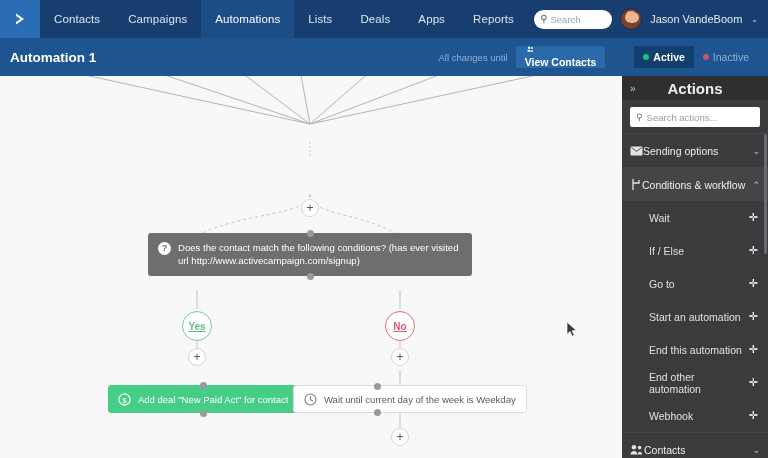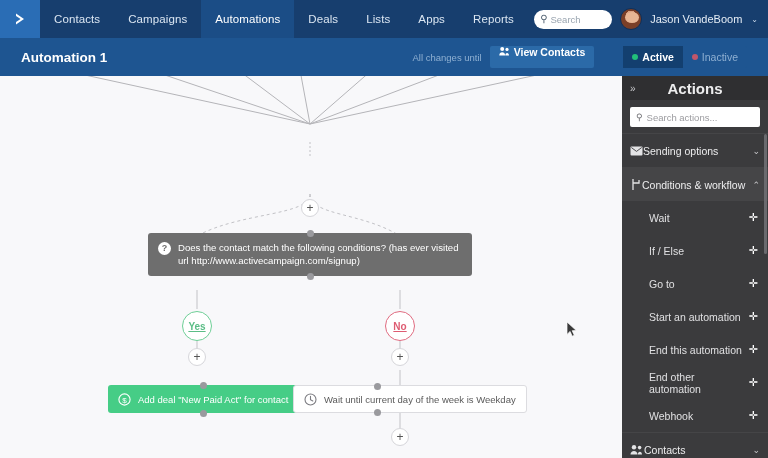--- a/index.html
+++ b/index.html
@@ -46,29 +46,29 @@
   .avatar::after{
     content:""; position:absolute; left:4px; top:3px; width:14px; height:11px;
     border-radius:50%; background:#e8b694;
   }
   .username { color: #e4ecf5; font-size: 11px; }
   .caret-down { color: #cddcec; font-size: 8px; margin-left: 1px; }
 
   
   .subhead {
     position: absolute; left: 0; top: 38px; width: 768px; height: 38px;
-    background: #1e5591; display: flex; align-items: center; padding: 0 21px;
+    background: #1e5591; display: flex; align-items: center; padding: 0 10px;
   }
   .auto-title { color: #ffffff; font-size: 13.5px; font-weight: bold; }
   .subhead-right { margin-left: auto; display: flex; align-items: center; gap: 8px; }
   .saved-text { color: #8fb0d2; font-size: 9.5px; }
   .btn-viewcontacts {
     background: #2b6aa8; color: #fff; font-size: 10.5px; font-weight: bold;
     height: 22px; border-radius: 2px; display: flex; 
-    gap: 4px; padding: 0 9px; cursor: pointer; white-space: nowrap;
+    gap: 4px; padding: 0 9px; cursor: pointer; white-space: nowrap; flex-direction: column;
   }
   .toggle-group { display: flex; height: 22px; border-radius: 2px; overflow: hidden; }
   .tg {
     display: flex; align-items: center; gap: 4px; padding: 0 9px;
     font-size: 10.5px; cursor: pointer; white-space: nowrap;
   }
   .tg.on { background: #133f6f; color: #ffffff; font-weight: bold; margin-left: 21px; }
   .tg.off { background: #1e5591; color: #8fb0d2; }
   .dot { width: 6px; height: 6px; border-radius: 50%; display: inline-block; }
 
@@ -177,24 +177,24 @@
       <div class="nav-item">
           <span>Contacts</span>
         </div>
       <div class="nav-item">
           <span>Campaigns</span>
         </div>
       <div class="nav-item active">
           <span>Automations</span>
         </div>
       <div class="nav-item">
+          <span>Lists</span>
+        </div>
+      <div class="nav-item">
           <span>Deals</span>
-        </div>
-      <div class="nav-item">
-          <span>Lists</span>
         </div>
       <div class="nav-item">
           <span>Apps</span>
         </div>
       <div class="nav-item">
           <span>Reports</span>
         </div>
     </div>
     <div class="nav-right">
       <div class="searchbox">

